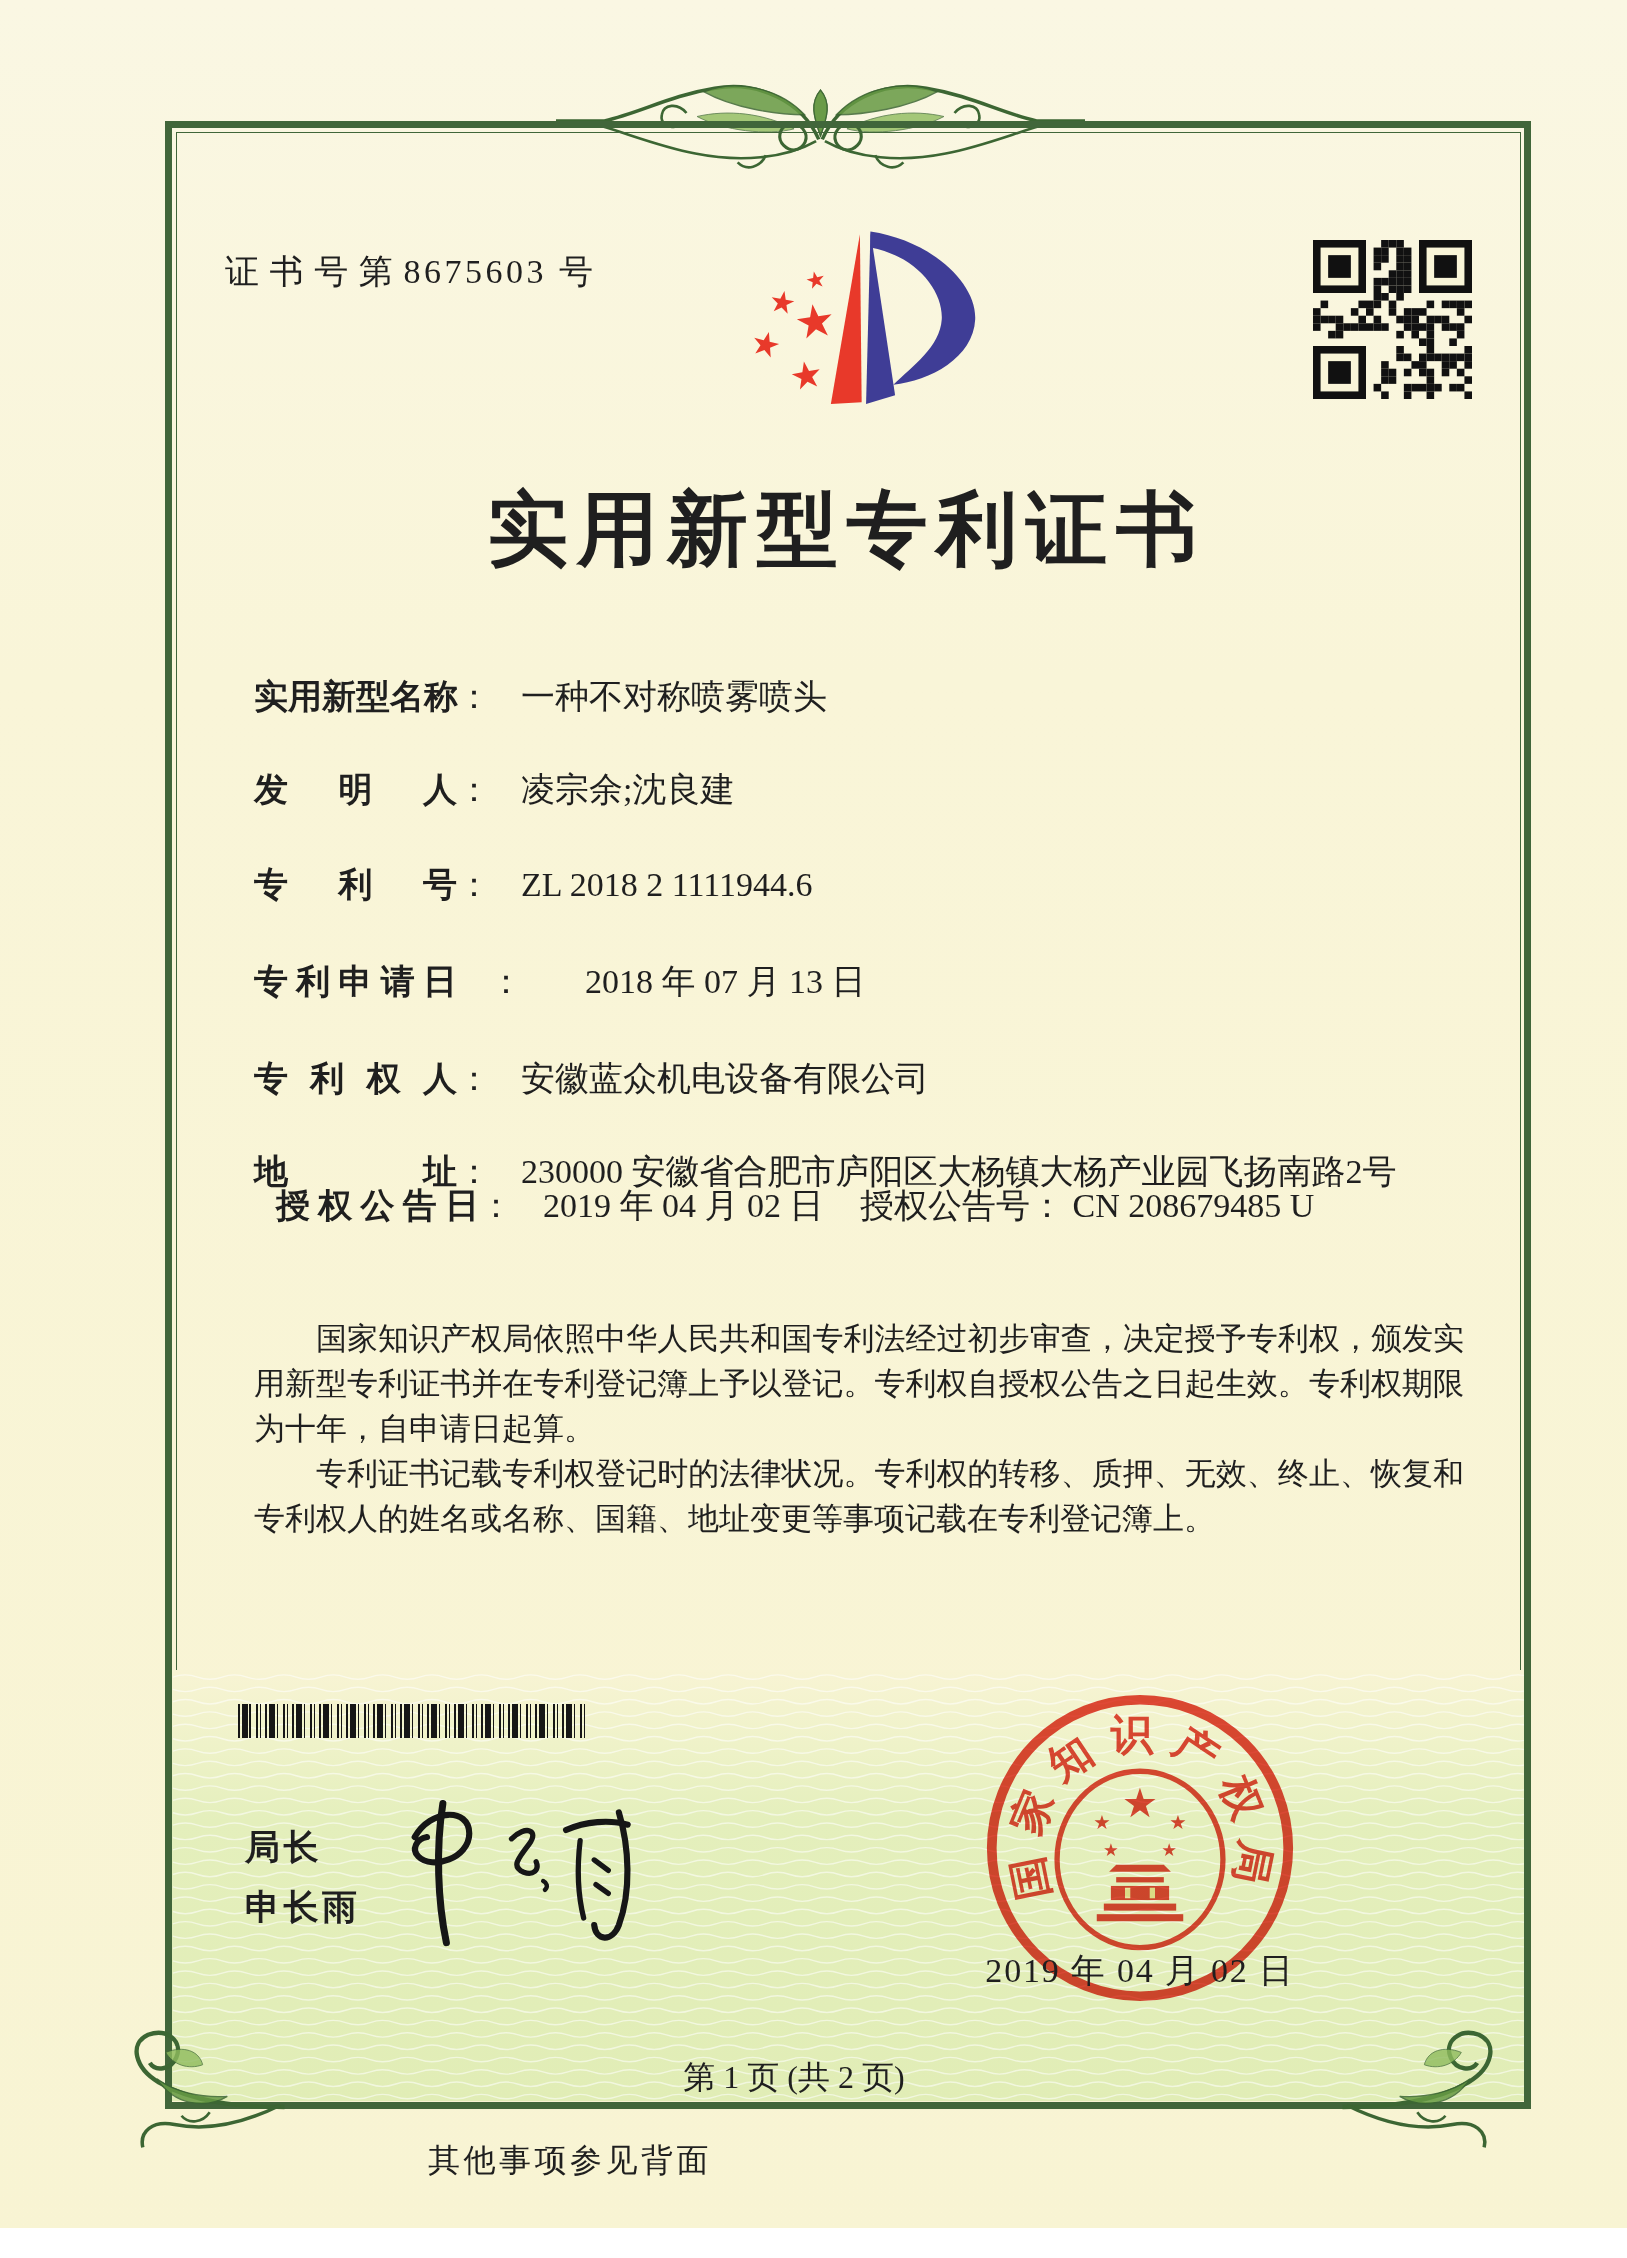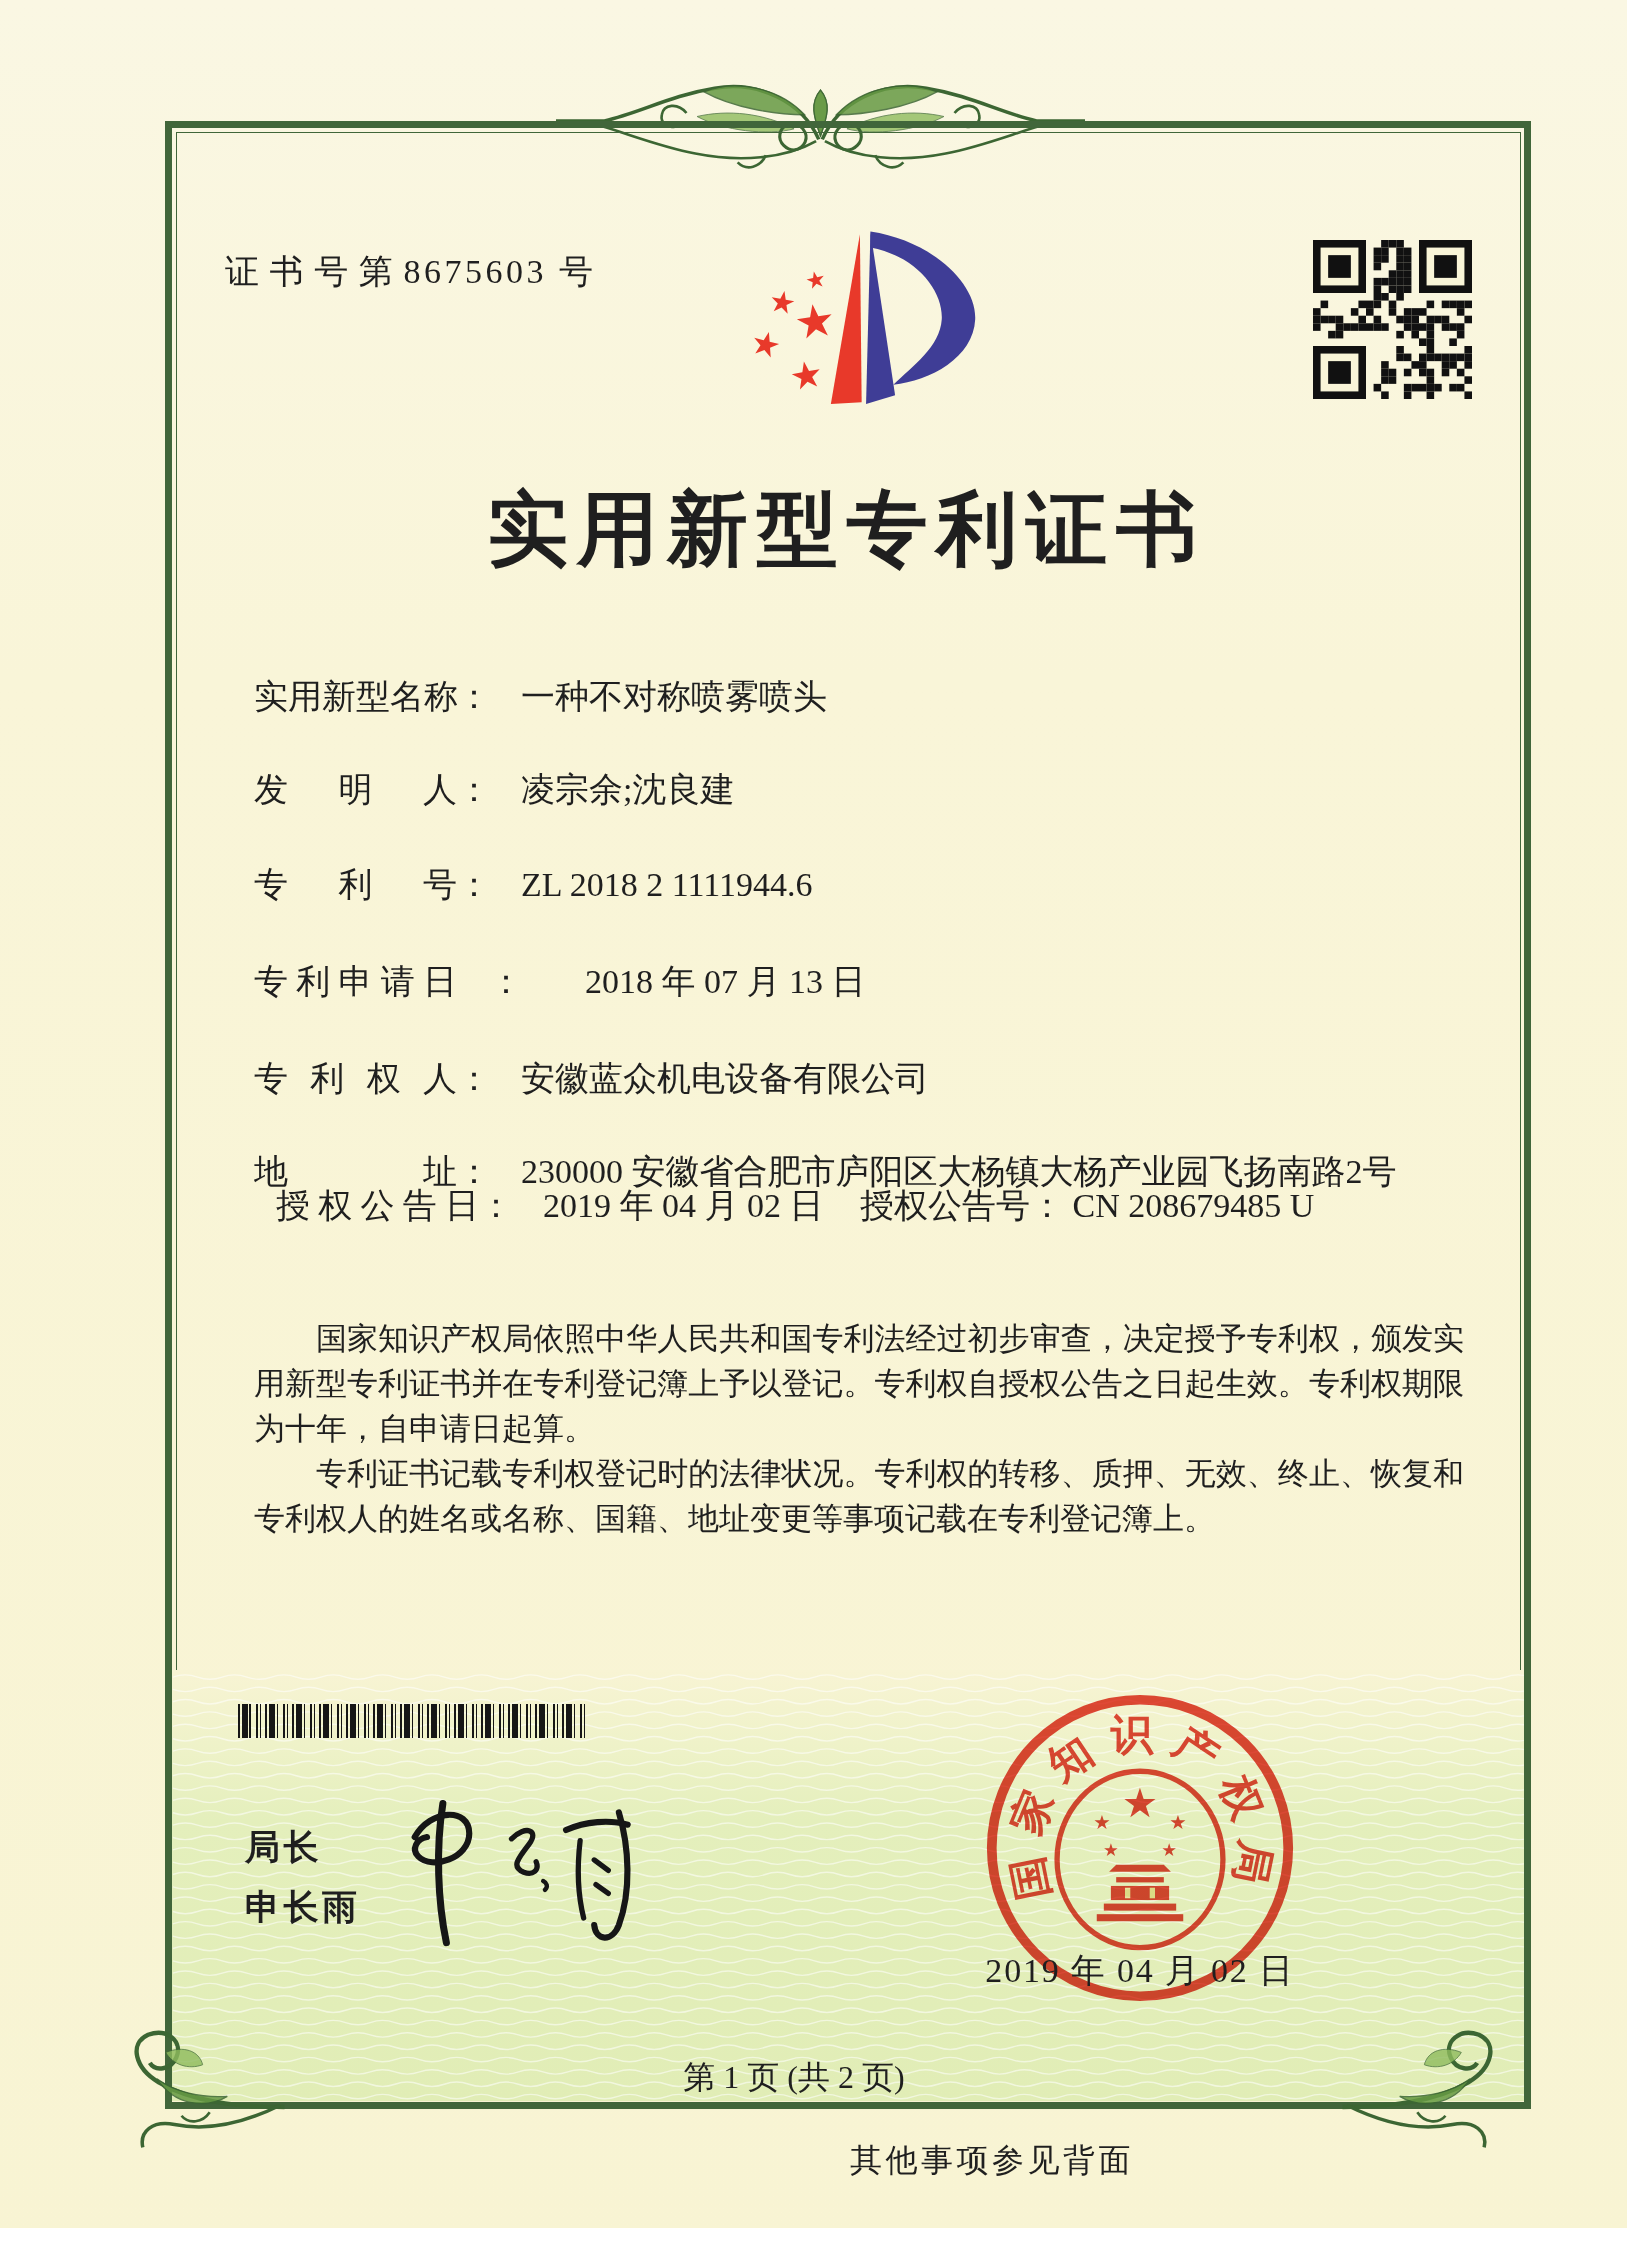--- a/index.html
+++ b/index.html
@@ -16,21 +16,21 @@
   .band{left:172px;top:1670px;width:1352px;height:431px;
     background:linear-gradient(180deg,#f8f4d4 0px,#eef2c8 79px,#e4efbc 150px,#e1edb6 100%);}
   .band svg{position:absolute;inset:0;}
   .band path{fill:none;stroke:#ffffff;stroke-width:1.6;opacity:.55;}
   
   .cert-no{left:225px;top:249px;font-size:34px;letter-spacing:3.5px;}
   .cert-no .sp{letter-spacing:10.6px;}
   .title{left:165px;top:476px;width:1315px;text-align:center;font-size:81px;font-weight:bold;letter-spacing:8.8px;padding-left:24px;}
   
   .row{left:254px;width:1210px;display:flex;align-items:flex-start;font-size:34px;line-height:44px;}
-  .lbl{display:inline-block;width:203px;text-align:justify;text-align-last:justify;text-justify:inter-character;white-space:nowrap;}
+  .lbl{display:inline-block;width:203px;text-align:justify;text-align-last:justify;text-justify:inter-character;white-space:nowrap;font-weight:bold;}
   .colon{display:inline-block;}
   .val{margin-left:30px;}
   .val-wrap{width:878px;}
   .pair2{position:absolute;left:584px;top:0;white-space:nowrap;}
   
   .paras{left:254px;top:1316px;width:1210px;font-size:31px;line-height:45px;text-align:justify;text-justify:inter-ideograph;}
   .paras p{margin:0;text-indent:2em;}
   
   .barcode{left:238px;top:1704px;width:351px;height:34px;
     background:repeating-linear-gradient(90deg,
@@ -41,21 +41,21 @@
       #161616 22px 23px,transparent 23px 27px);}
   
   .director{left:245px;top:1824px;font-size:35px;font-weight:700;letter-spacing:3.5px;}
   .director-name{left:245px;top:1884px;font-size:35px;font-weight:600;letter-spacing:3.5px;}
   .sig svg path{fill:none;stroke:#161616;stroke-linecap:round;stroke-linejoin:round;}
   
   .seal{left:975px;top:1683px;width:330px;height:330px;mix-blend-mode:multiply;opacity:.92;}
   .seal-date{left:969px;top:1948px;width:342px;text-align:center;font-size:34px;letter-spacing:1.8px;}
   
   .page-info{left:441px;top:2056px;width:706px;text-align:center;font-size:32px;}
-  .back-note{left:428px;top:2139px;width:706px;text-align:right;font-size:32px;letter-spacing:3.5px;}
+  .back-note{left:428px;top:2139px;width:706px;text-align:left;font-size:32px;letter-spacing:3.5px;}
   .scan-edge{left:0;bottom:0;width:100%;height:30px;background:#ffffff;}
   
   .orn path{fill:none;stroke:#3c6633;}
   .orn .leaf{fill:#679a44;stroke:#3c6633;stroke-width:1.5;opacity:.85;}
   .orn .leaf2{fill:#8fbc5e;stroke:#3c6633;stroke-width:1;opacity:.8;}
 </style>
 </head>
 <body>
 
 <div class="page">

